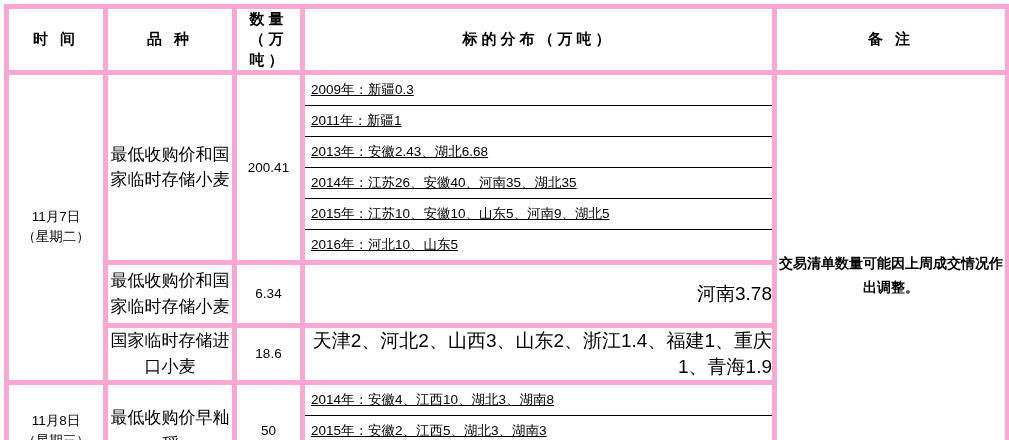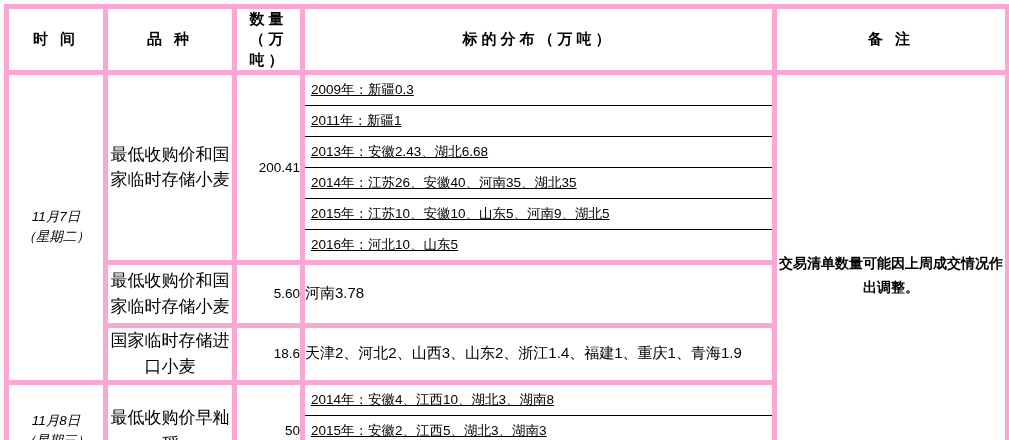--- a/index.html
+++ b/index.html
@@ -37,30 +37,29 @@
     height: 44px;
     letter-spacing: 4px;
   }
   .hdr .two-line {
     line-height: 1.35;
   }
   .cell-time {
     text-align: center;
     font-size: 13.5px;
     line-height: 1.5;
-    font-style: italic;
   }
   .cell-variety {
     text-align: center;
     font-size: 17px;
     line-height: 1.5;
     padding: 2px 6px;
   }
   .cell-qty {
-    text-align: right;
+    text-align: center;
     font-size: 13.5px;
   }
   .cell-remark {
     text-align: center;
     font-size: 14px;
     font-weight: bold;
     line-height: 1.7;
     padding: 0 18px;
   }
   
@@ -82,23 +81,23 @@
   table.dist tr:last-child td {
     border-bottom: 0;
     margin-top: 16px;
   }
   td.nopad {
     padding: 0;
     vertical-align: top;
     text-decoration: underline;
   }
   .dist-single {
-    font-size: 15px;
+    font-size: 19px;
     padding-left: 6px;
-    text-align: left;
+    text-align: right;
   }
 </style>
 </head>
 <body>
 
 <div class="page">
   <table class="main">
     <colgroup>
       <col style="width:99px">
       <col style="width:129px">
@@ -151,21 +150,21 @@
                   <td>2016年：河北10、山东5</td>
                 </tr>
           </tbody>
             </table>
         </td>
         <td class="cell-remark" rowspan="7">交易清单数量可能因上周成交情况作出调整。</td>
       </tr>
 
       <tr>
         <td class="cell-variety" style="height:58px">最低收购价和国家临时存储小麦</td>
-        <td class="cell-qty">5.60</td>
+        <td class="cell-qty">6.34</td>
         <td class="dist-single">河南3.78</td>
       </tr>
 
       <tr>
         <td class="cell-variety" style="height:52px">国家临时存储进口小麦</td>
         <td class="cell-qty">18.6</td>
         <td class="dist-single">天津2、河北2、山西3、山东2、浙江1.4、福建1、重庆1、青海1.9</td>
       </tr>
 
       <tr>

